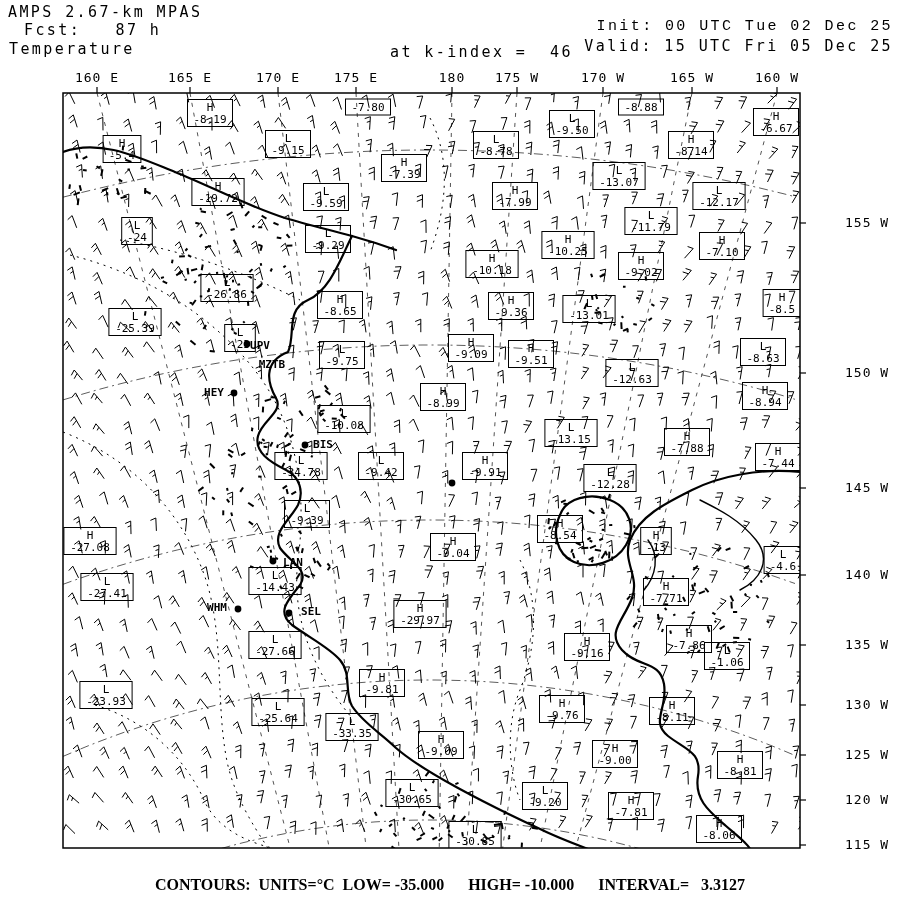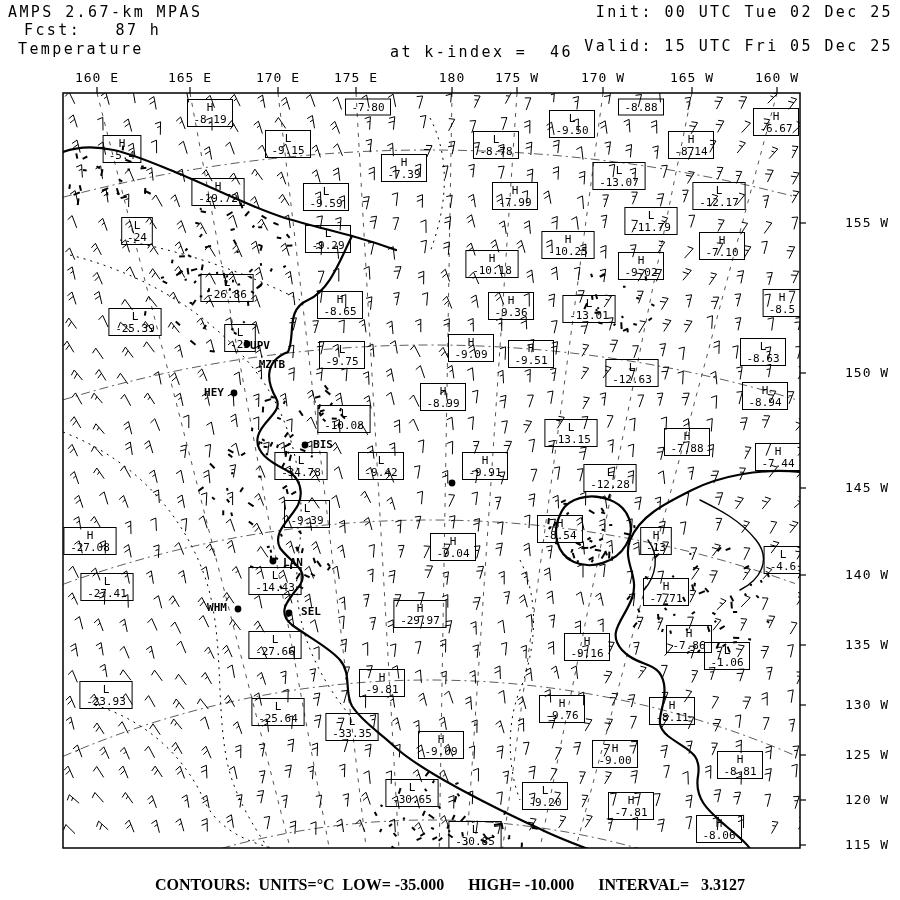--- a/index.html
+++ b/index.html
@@ -1,21 +1,21 @@
 <!DOCTYPE html>
 <html><head>
 <meta charset="utf-8">
 <style>
   html,body{margin:0;padding:0;background:#fff;width:900px;height:900px;overflow:hidden;}
   body{font-family:"DejaVu Sans Mono",monospace;color:#000;position:relative;}
   .hdr-line{position:absolute;white-space:pre;font-size:15px;letter-spacing:2.4px;}
   #model{left:8px;top:3px;text-align:center;}
   #fcst{left:24px;top:21px;}
-  #param{left:18px;top:40px;}
-  #init{right:7px;top:3px;text-align:right;}
+  #param{left:9px;top:40px;}
+  #init{right:7px;top:18px;text-align:right;font-family:Liberation Mono, monospace;}
   #valid{right:7px;top:21px;text-align:right;margin-top:16px;}
   #level{left:390px;top:43px;}
   #footer{position:absolute;left:0;right:0;top:876px;text-align:center;
           font-family:"Liberation Serif",serif;font-weight:bold;font-size:16px;white-space:pre;}
   #mapwrap{position:absolute;left:0;top:0;width:900px;height:900px;}
   svg text{font-family:"DejaVu Sans Mono",monospace;}
 </style>
 </head>
 <body>
 

